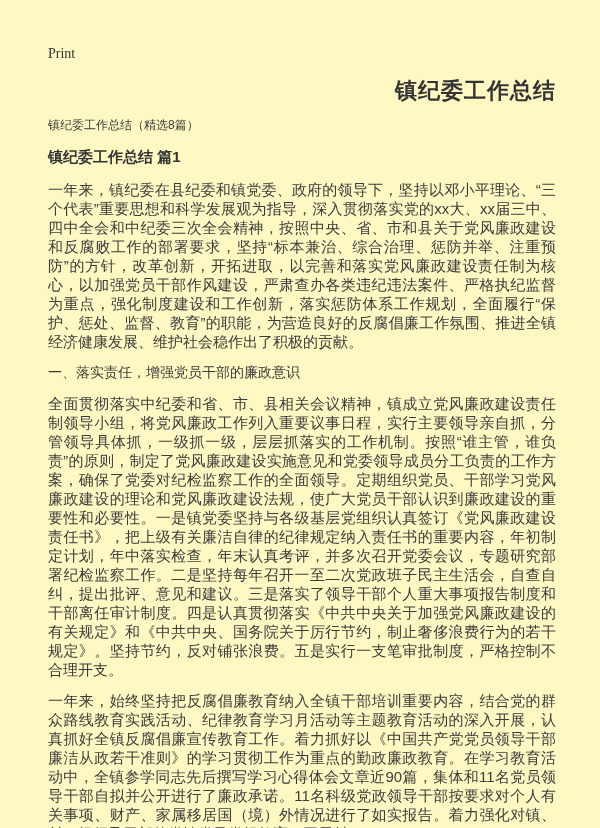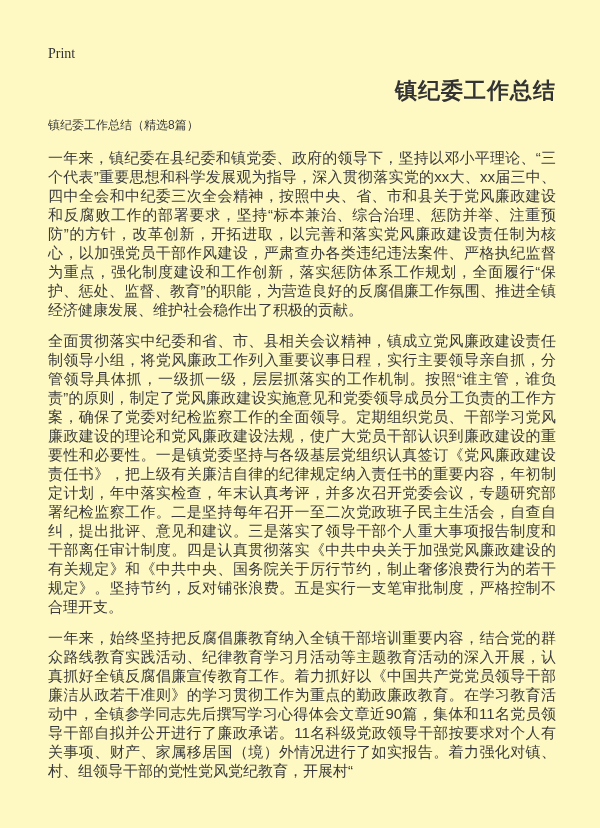--- a/index.html
+++ b/index.html
@@ -66,19 +66,21 @@
 </head>
 <body>
 
 <div class="page">
   <a class="print-link">Print</a>
 
   <h1 class="doc-title">镇纪委工作总结</h1>
 
   <div class="doc-subtitle">镇纪委工作总结（精选8篇）</div>
 
+  <div class="part-heading">镇纪委工作总结 篇1</div>
 
   <div class="doc-body">
       <p class="body-para">一年来，镇纪委在县纪委和镇党委、政府的领导下，坚持以邓小平理论、“三个代表”重要思想和科学发展观为指导，深入贯彻落实党的xx大、xx届三中、四中全会和中纪委三次全会精神，按照中央、省、市和县关于党风廉政建设和反腐败工作的部署要求，坚持“标本兼治、综合治理、惩防并举、注重预防”的方针，改革创新，开拓进取，以完善和落实党风廉政建设责任制为核心，以加强党员干部作风建设，严肃查办各类违纪违法案件、严格执纪监督为重点，强化制度建设和工作创新，落实惩防体系工作规划，全面履行“保护、惩处、监督、教育”的职能，为营造良好的反腐倡廉工作氛围、推进全镇经济健康发展、维护社会稳作出了积极的贡献。</p>
+      <h2 class="section-heading">一、落实责任，增强党员干部的廉政意识</h2>
       <p class="body-para">全面贯彻落实中纪委和省、市、县相关会议精神，镇成立党风廉政建设责任制领导小组，将党风廉政工作列入重要议事日程，实行主要领导亲自抓，分管领导具体抓，一级抓一级，层层抓落实的工作机制。按照“谁主管，谁负责”的原则，制定了党风廉政建设实施意见和党委领导成员分工负责的工作方案，确保了党委对纪检监察工作的全面领导。定期组织党员、干部学习党风廉政建设的理论和党风廉政建设法规，使广大党员干部认识到廉政建设的重要性和必要性。一是镇党委坚持与各级基层党组织认真签订《党风廉政建设责任书》，把上级有关廉洁自律的纪律规定纳入责任书的重要内容，年初制定计划，年中落实检查，年末认真考评，并多次召开党委会议，专题研究部署纪检监察工作。二是坚持每年召开一至二次党政班子民主生活会，自查自纠，提出批评、意见和建议。三是落实了领导干部个人重大事项报告制度和干部离任审计制度。四是认真贯彻落实《中共中央关于加强党风廉政建设的有关规定》和《中共中央、国务院关于厉行节约，制止奢侈浪费行为的若干规定》。坚持节约，反对铺张浪费。五是实行一支笔审批制度，严格控制不合理开支。</p>
       <p class="body-para">一年来，始终坚持把反腐倡廉教育纳入全镇干部培训重要内容，结合党的群众路线教育实践活动、纪律教育学习月活动等主题教育活动的深入开展，认真抓好全镇反腐倡廉宣传教育工作。着力抓好以《中国共产党党员领导干部廉洁从政若干准则》的学习贯彻工作为重点的勤政廉政教育。在学习教育活动中，全镇参学同志先后撰写学习心得体会文章近90篇，集体和11名党员领导干部自拟并公开进行了廉政承诺。11名科级党政领导干部按要求对个人有关事项、财产、家属移居国（境）外情况进行了如实报告。着力强化对镇、村、组领导干部的党性党风党纪教育，开展村“</p>
     </div>
 </div>
 
 </body></html>

